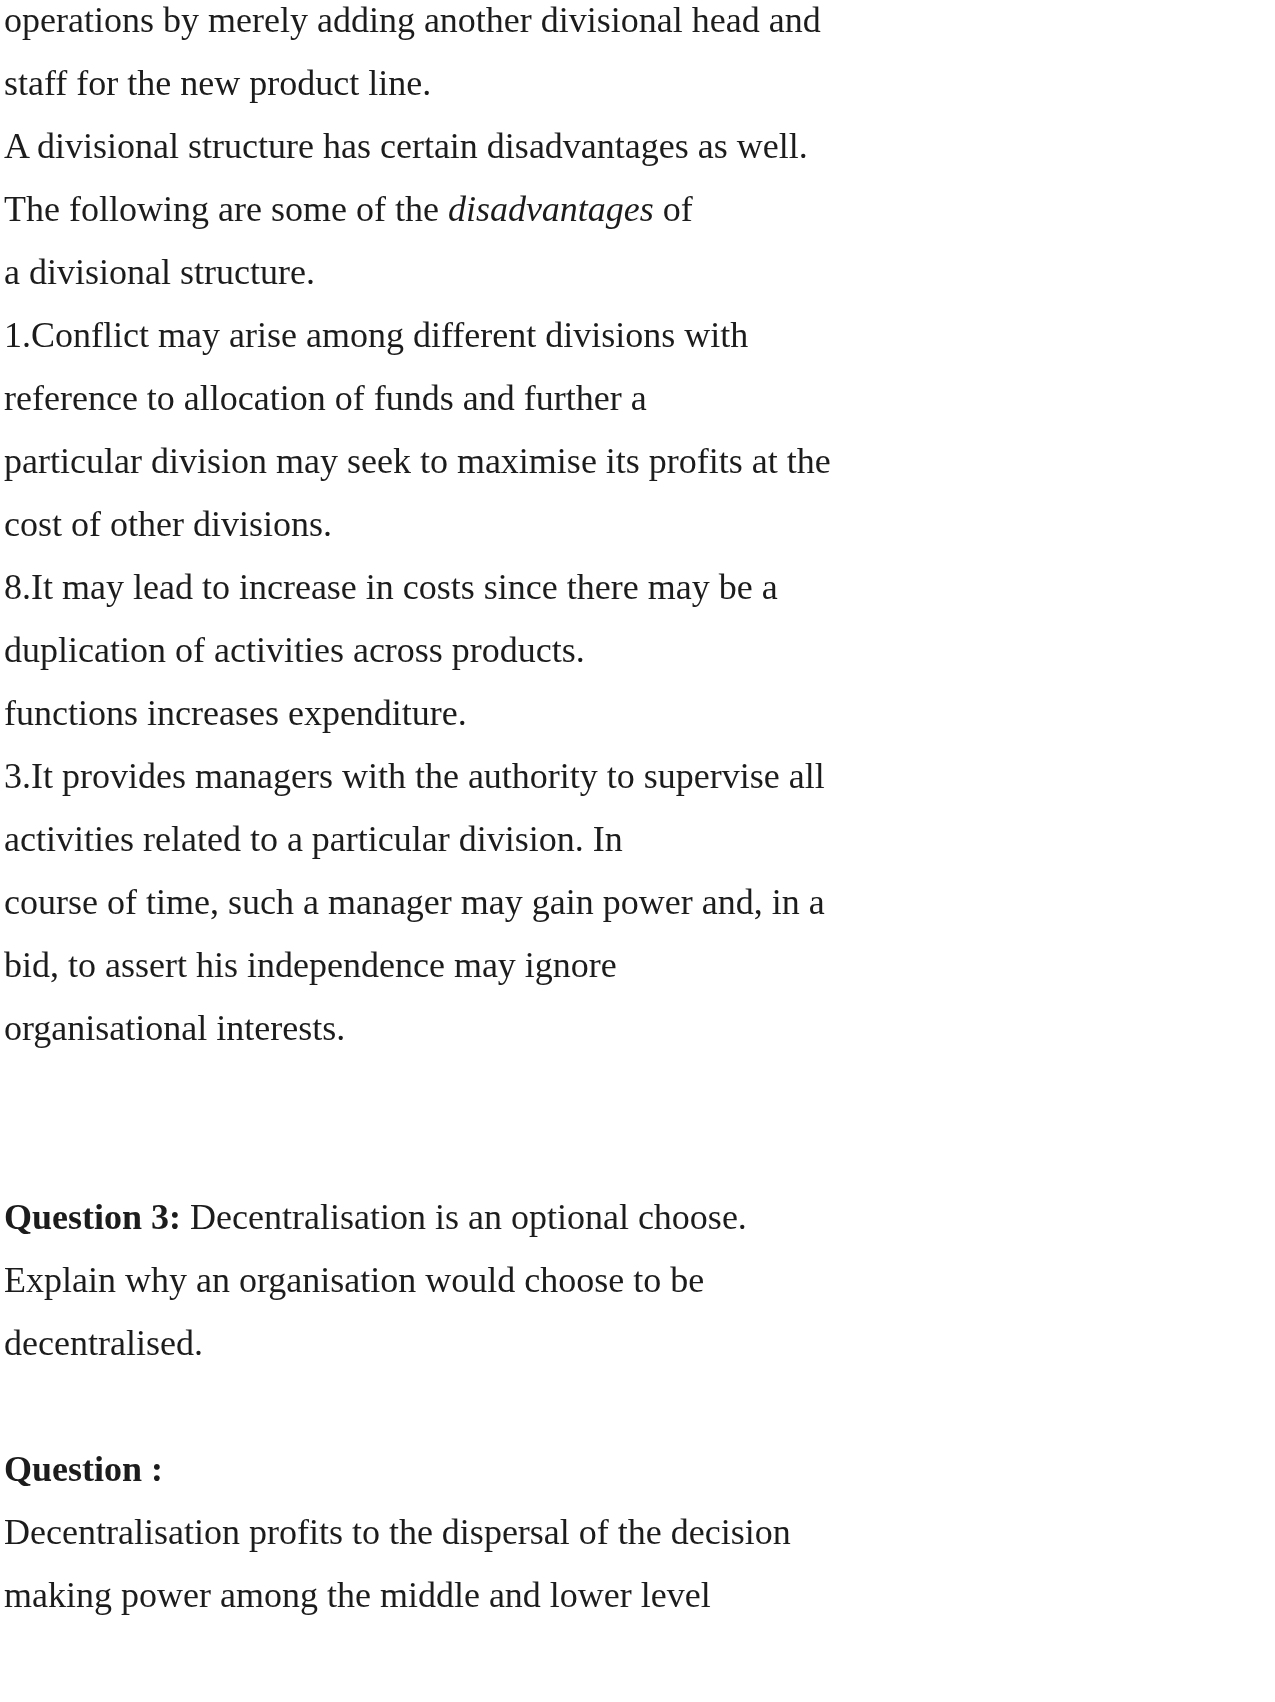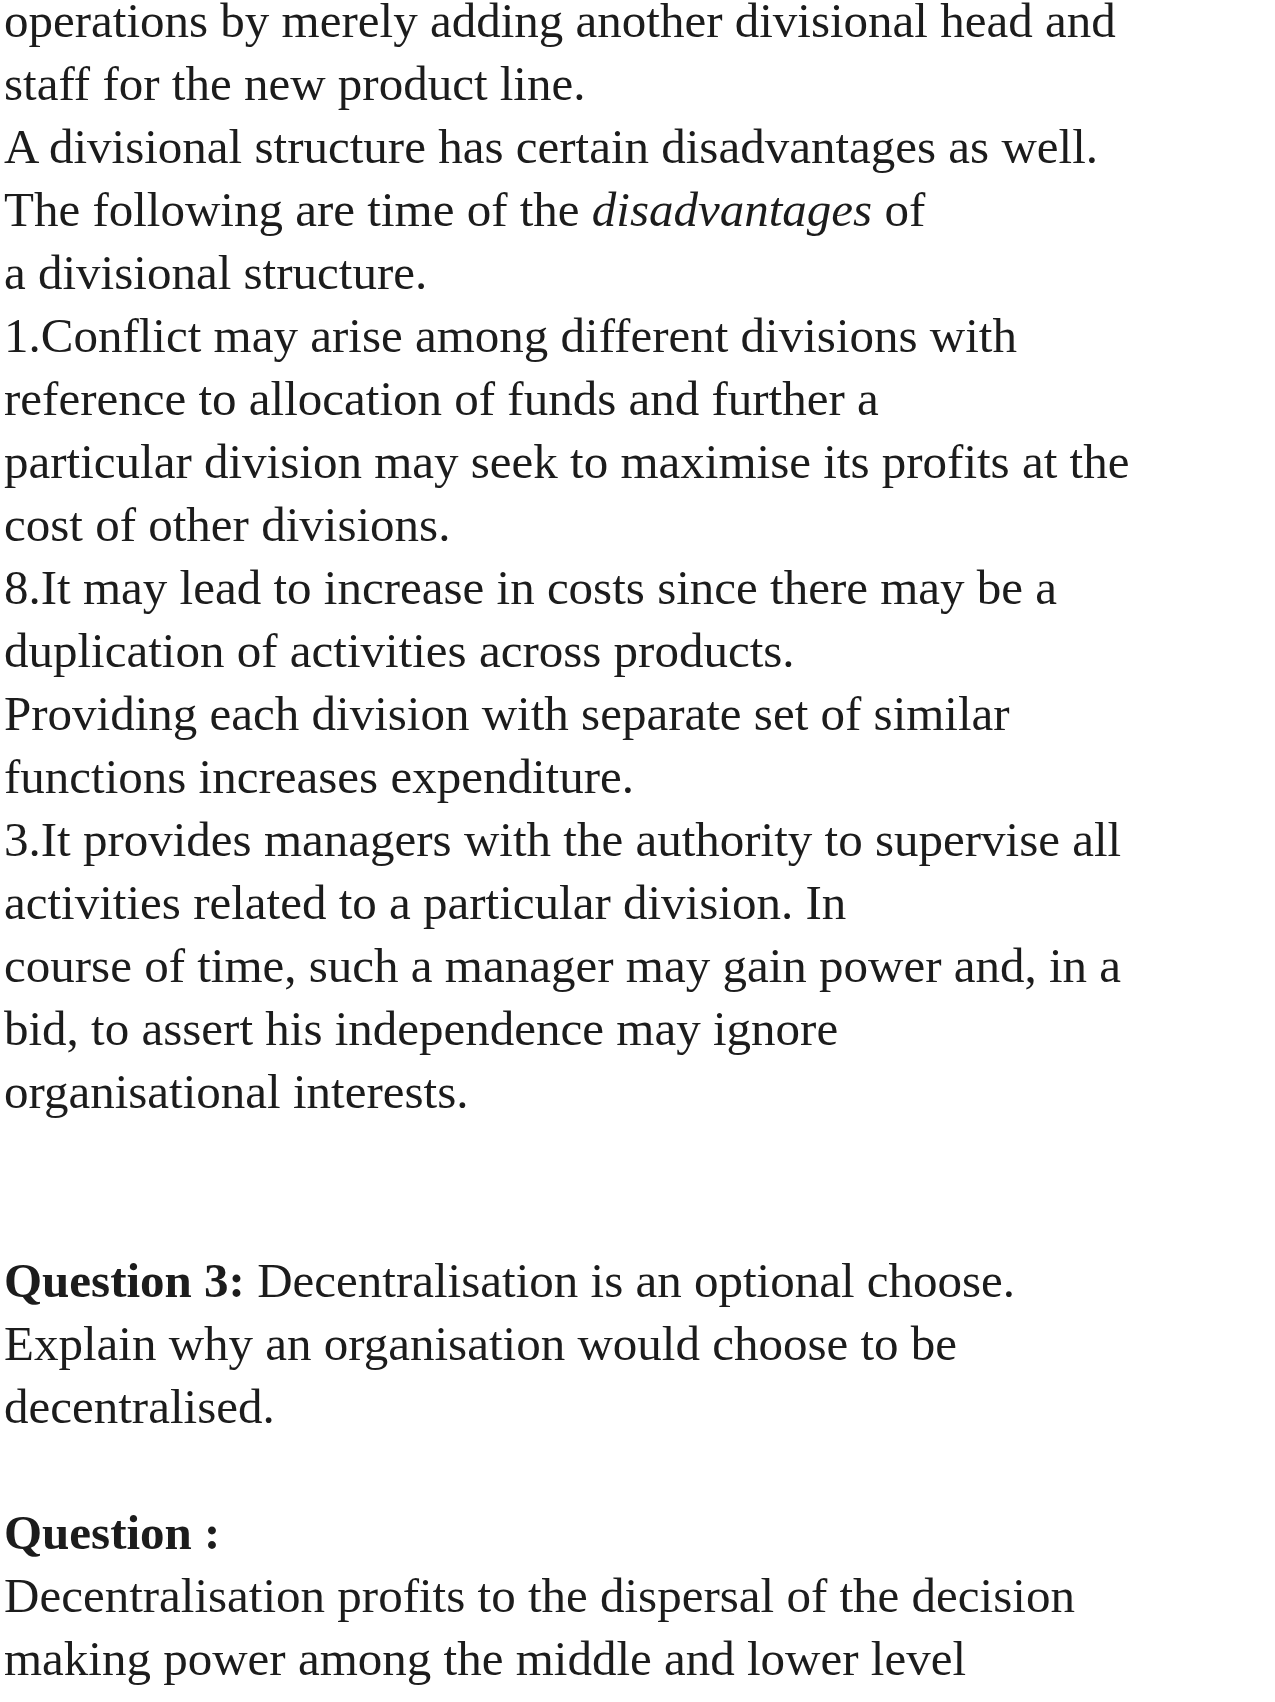--- a/index.html
+++ b/index.html
@@ -7,21 +7,21 @@
     padding: 0;
     background: #ffffff;
   }
   .page {
     position: relative;
     width: 1275px;
     height: 1702px;
     overflow: hidden;
     background: #ffffff;
     font-family: "Liberation Serif", "DejaVu Serif", serif;
-    font-size: 49px;
+    font-size: 36px;
     line-height: 63px;
     color: #1c1c1c;
   }
   .doc {
     padding: 0 0 0 4px;
     margin-top: -11px;
   }
   .line {
     white-space: nowrap;
     height: 63px;
@@ -41,29 +41,28 @@
   }
 </style>
 </head>
 <body>
 
 <div class="page">
   <div class="doc">
       <div class="line"><span class="seg-normal">operations by merely adding another divisional head and</span></div>
       <div class="line"><span class="seg-normal">staff for the new product line.</span></div>
       <div class="line"><span class="seg-normal">A divisional structure has certain disadvantages as well.</span></div>
-      <div class="line"><span class="seg-normal">The following are time of the </span><span class="seg-bold-italic">disadvantages</span><span class="seg-normal"> of</span></div>
+      <div class="line"><span class="seg-normal">The following are some of the </span><span class="seg-bold-italic">disadvantages</span><span class="seg-normal"> of</span></div>
       <div class="line"><span class="seg-normal">a divisional structure.</span></div>
       <div class="line"><span class="seg-normal">1.Conflict may arise among different divisions with</span></div>
       <div class="line"><span class="seg-normal">reference to allocation of funds and further a</span></div>
       <div class="line"><span class="seg-normal">particular division may seek to maximise its profits at the</span></div>
       <div class="line"><span class="seg-normal">cost of other divisions.</span></div>
       <div class="line"><span class="seg-normal">8.It may lead to increase in costs since there may be a</span></div>
       <div class="line"><span class="seg-normal">duplication of activities across products.</span></div>
-      <div class="line"><span class="seg-normal">Providing each division with separate set of similar</span></div>
       <div class="line"><span class="seg-normal">functions increases expenditure.</span></div>
       <div class="line"><span class="seg-normal">3.It provides managers with the authority to supervise all</span></div>
       <div class="line"><span class="seg-normal">activities related to a particular division. In</span></div>
       <div class="line"><span class="seg-normal">course of time, such a manager may gain power and, in a</span></div>
       <div class="line"><span class="seg-normal">bid, to assert his independence may ignore</span></div>
       <div class="line"><span class="seg-normal">organisational interests.</span></div>
       <div class="line">&nbsp;</div>
       <div class="line">&nbsp;</div>
       <div class="line"><span class="seg-bold">Question 3:</span><span class="seg-normal"> Decentralisation is an optional choose.</span></div>
       <div class="line"><span class="seg-normal">Explain why an organisation would choose to be</span></div>

